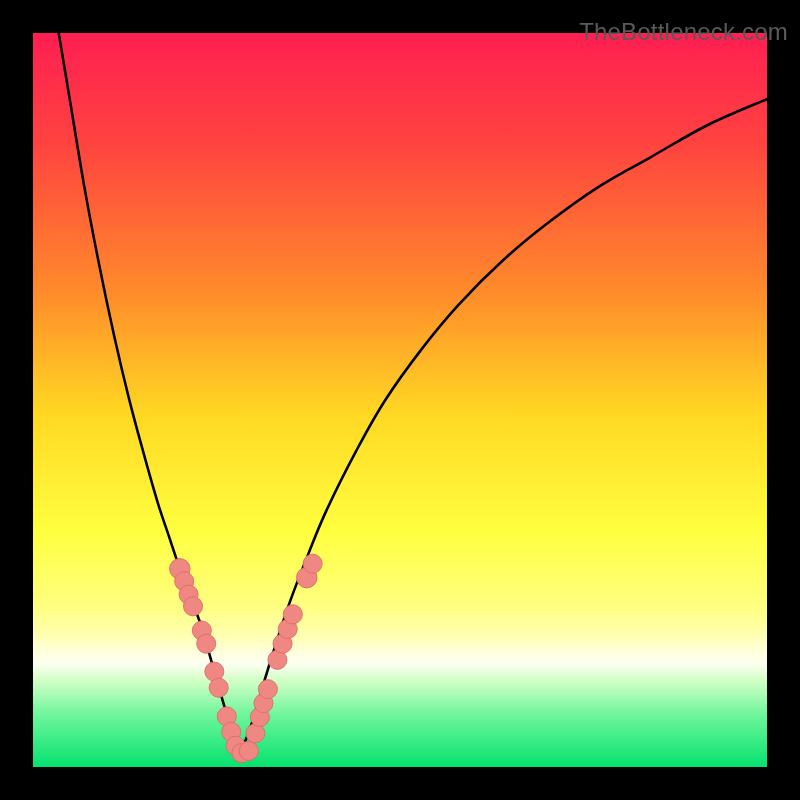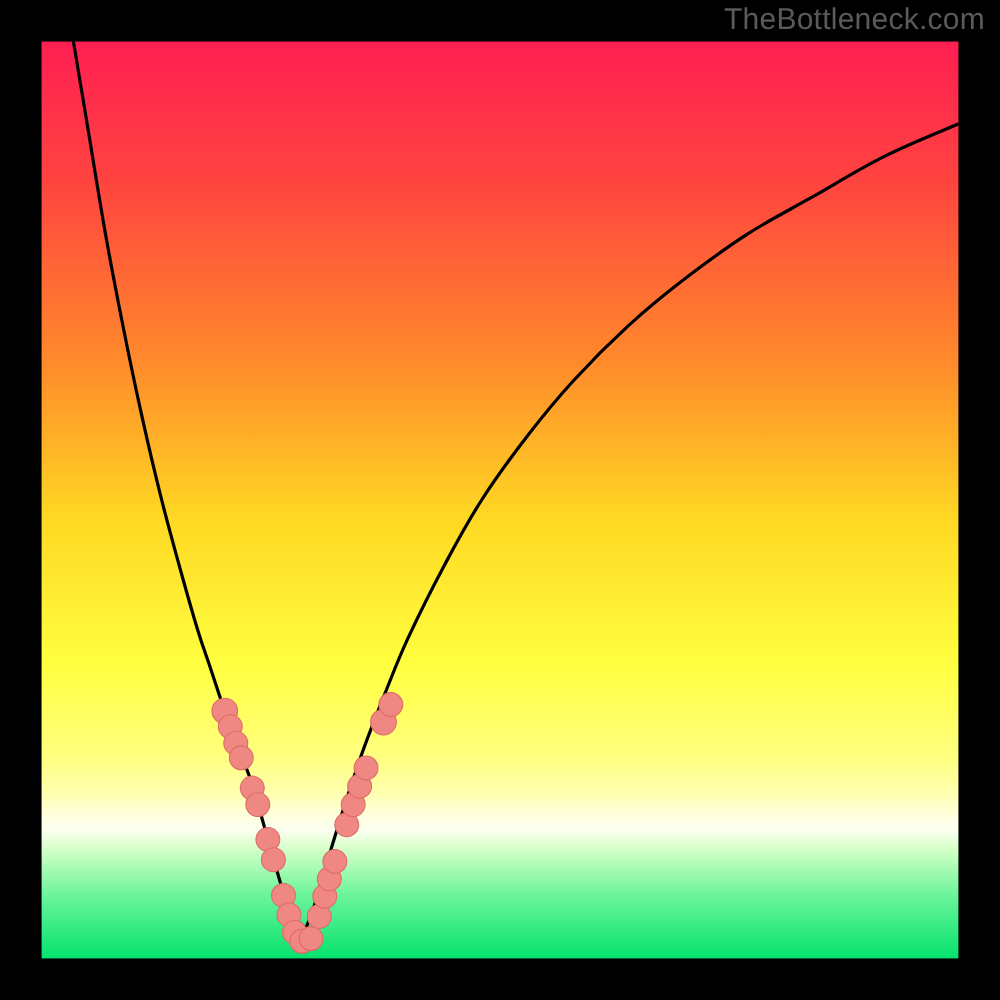--- a/index.html
+++ b/index.html
@@ -29,21 +29,21 @@
   }
   .grad {
     position: absolute;
     left: 0;
     top: 0;
     width: 100%;
     height: 100%;
   }
   .watermark {
     position: absolute;
-    top: 2px;
+    top: 18px;
     right: 12px;
     color: #5a5a5a;
     font-size: 24px;
     font-weight: 500;
     letter-spacing: 0.2px;
   }
   svg.curves {
     position: absolute;
     left: 0;
     top: 0;

